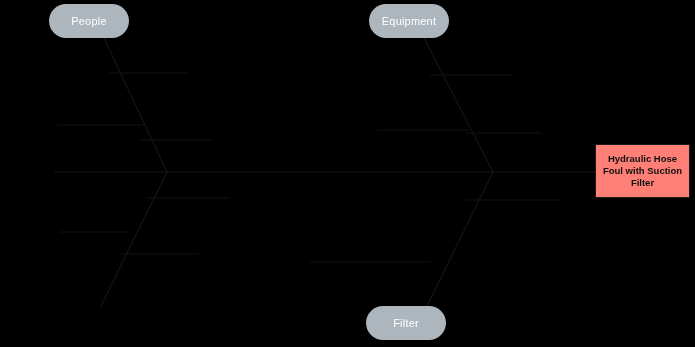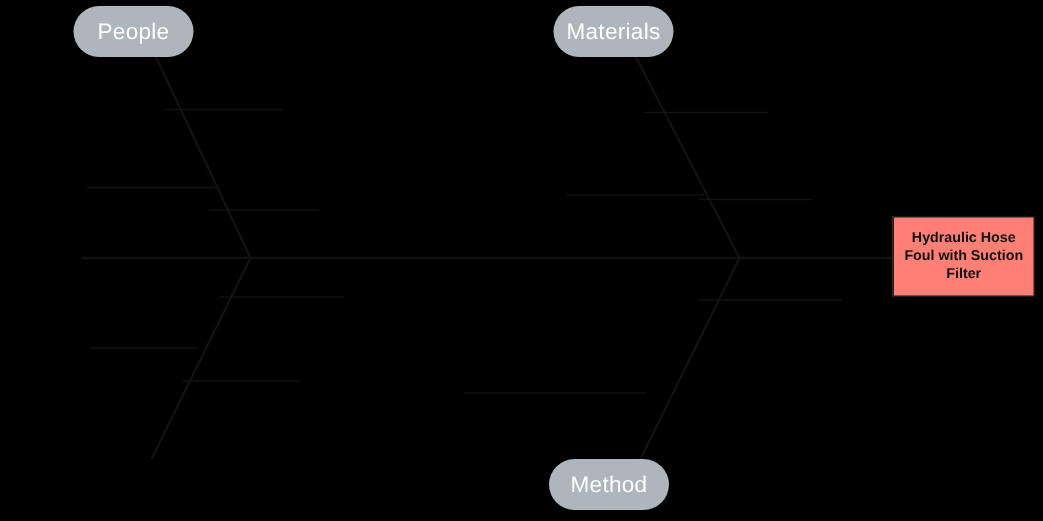--- a/index.html
+++ b/index.html
@@ -25,21 +25,21 @@
   .cat-node {
     position: absolute;
     display: flex;
     align-items: center;
     justify-content: center;
     width: 80px;
     height: 34px;
     border-radius: 17px;
     background: #adb5bd;
     color: #ffffff;
-    font-size: 15px;
+    font-size: 11px;
     font-weight: 400;
     letter-spacing: 0.2px;
     text-align: center;
     box-sizing: border-box;
   }
   .cat-label {
     pointer-events: none;
   }
   #effect-box {
     position: absolute;
@@ -87,25 +87,25 @@
         <line x1="466" y1="200" x2="561" y2="200" stroke="#15120f" stroke-width="1.1" stroke-linecap="round"></line>
         <line x1="310" y1="262" x2="430" y2="262" stroke="#15120f" stroke-width="1.1" stroke-linecap="round"></line>
       </g>
   </svg>
 
   <div class="cat-node" style="left:49px; top:4px;">
     <span class="cat-label">People</span>
   </div>
 
   <div class="cat-node" style="left:369px; top:4px;">
-    <span class="cat-label">Materials</span>
+    <span class="cat-label">Equipment</span>
   </div>
 
 
   <div class="cat-node" style="left:366px; top:306px;">
-    <span class="cat-label">Method</span>
+    <span class="cat-label">Filter</span>
   </div>
 
   <div id="effect-box">
     <span id="effect-text">Hydraulic Hose Foul with Suction Filter</span>
   </div>
 
 </div>
 
 </body></html>

